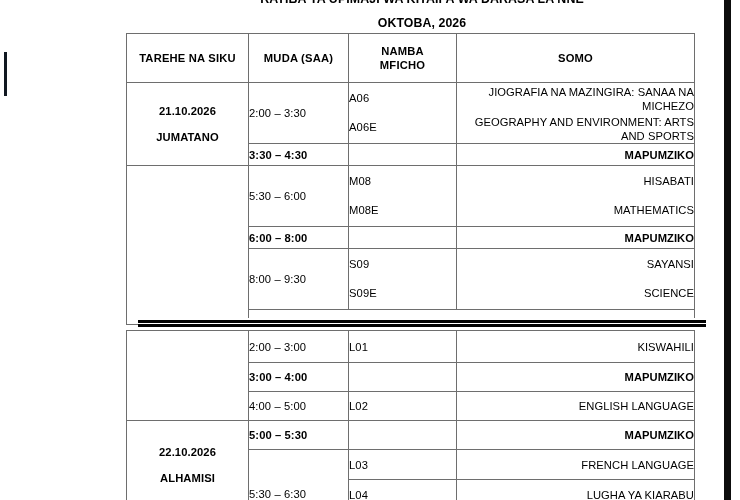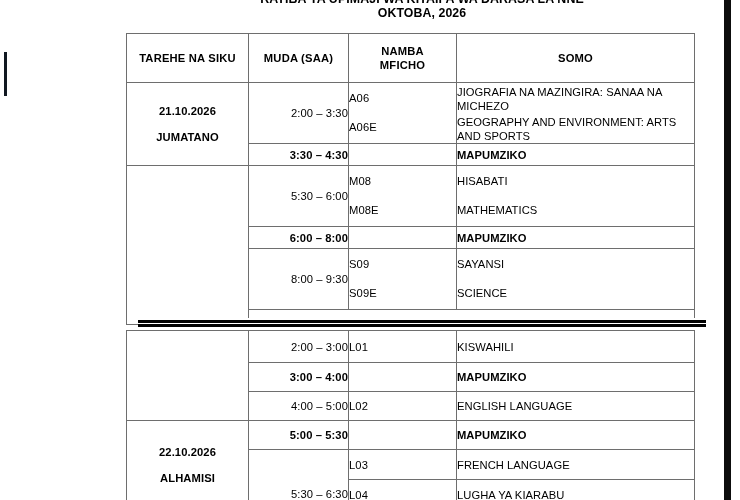--- a/index.html
+++ b/index.html
@@ -60,21 +60,21 @@
     text-align: center;
   }
   .title-line {
     font-weight: bold;
     font-size: 12.3px;
     line-height: 14px;
     letter-spacing: 0.1px;
     white-space: nowrap;
   }
   .title-line.l1 { font-size: 12.4px; }
-  .title-line.l3 { margin-top: 0; }
+  .title-line.l3 { margin-top: 10px; }
 
   
   .tt {
     position: absolute;
     left: 126px;
     top: 33px;
     width: 568px;
     border-collapse: collapse;
     table-layout: fixed;
   }
@@ -100,31 +100,31 @@
   }
 
   .cell-date {
     text-align: center;
     font-weight: bold;
     font-size: 11.3px;
     line-height: 26px;
     letter-spacing: 0.1px;
   }
   .cell-time {
-    text-align: right;
+    text-align: left;
     font-size: 11.2px;
     letter-spacing: 0.1px;
   }
   .cell-time.b { font-weight: bold; }
   .cell-code {
     font-size: 11.2px;
     letter-spacing: 0.1px;
   }
   .cell-subj {
-    text-align: left;
+    text-align: right;
     padding-left: 7px;
     font-size: 11.2px;
     line-height: 14px;
     letter-spacing: 0.05px;
   }
   .cell-subj.b { font-weight: bold; }
 
   
   .stack {
     display: block;

